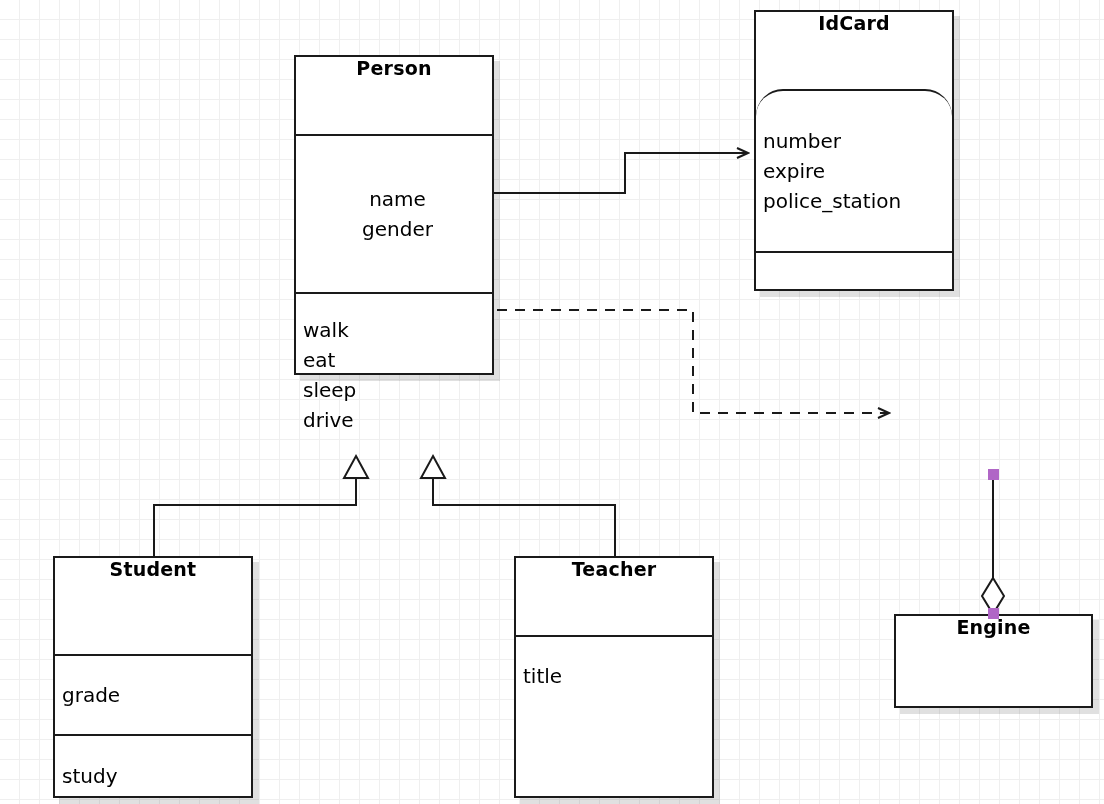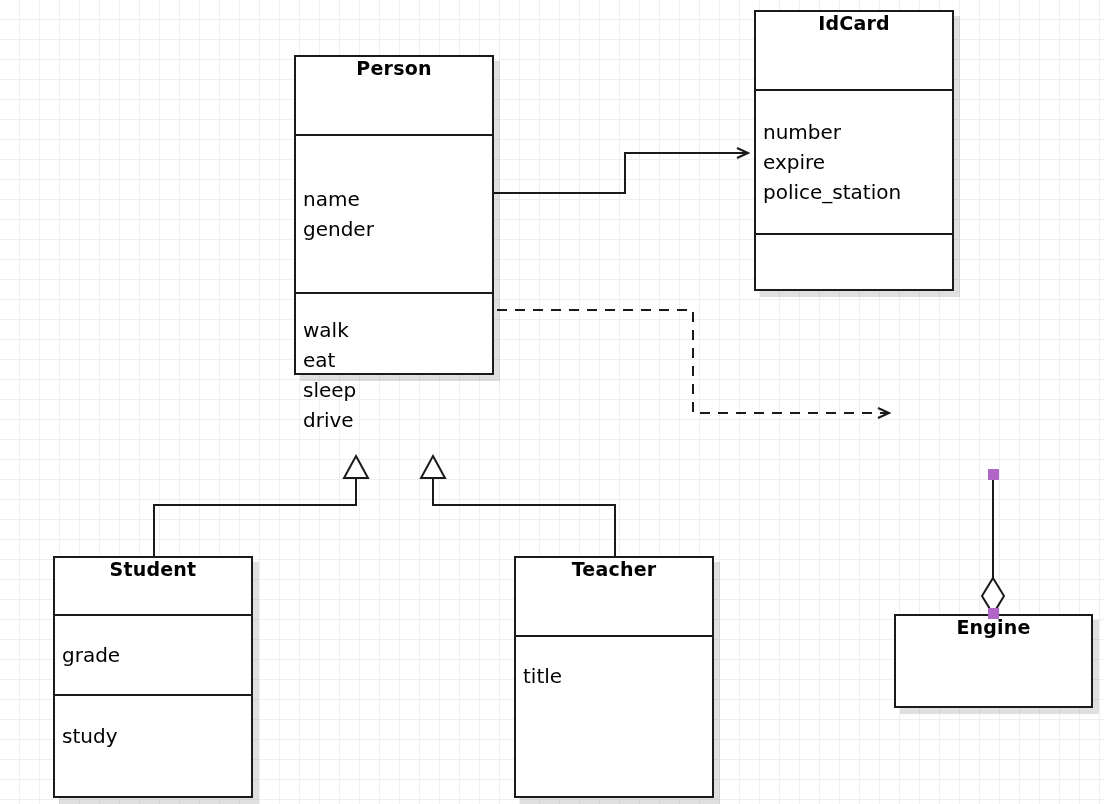--- a/index.html
+++ b/index.html
@@ -123,49 +123,49 @@
     <g>
       <path d="M993,474 L993,580" fill="none" stroke="#1a1a1a" stroke-width="2"></path>
       <path d="M993,578 L1004,596 L993,614 L982,596 Z" fill="#ffffff" stroke="#1a1a1a" stroke-width="2" stroke-linejoin="miter"></path>
     </g>
   </svg>
 
   <div class="uml-class" style="left:294px; top:55px; width:200px; height:320px;">
     <div class="cmp cmp-title" style="height:77px;">
       <span>Person</span>
     </div>
-    <div class="cmp cmp-list" style="height:158px;">
+    <div class="cmp cmp-list" style="height:158px;align-items:center;">
       <div class="member">name</div>
       <div class="member">gender</div>
     </div>
     <div class="cmp cmp-list" style="height:163px;">
       <div class="member">walk</div>
       <div class="member">eat</div>
       <div class="member">sleep</div>
       <div class="member">drive</div>
     </div>
   </div>
 
   <div class="uml-class" style="left:754px; top:10px; width:200px; height:281px;">
     <div class="cmp cmp-title" style="height:77px;">
       <span>IdCard</span>
     </div>
-    <div class="cmp cmp-list" style="height:144px;">
+    <div class="cmp cmp-list" style="height:162px;border-radius:27px;">
       <div class="member">number</div>
       <div class="member">expire</div>
       <div class="member">police_station</div>
     </div>
     <div class="cmp cmp-list cmp-empty" style="height:38px;"></div>
   </div>
 
   <div class="uml-class" style="left:53px; top:556px; width:200px; height:242px;">
     <div class="cmp cmp-title" style="height:56px;">
       <span>Student</span>
     </div>
-    <div class="cmp cmp-list" style="height:80px;">
+    <div class="cmp cmp-list" style="height:80px;margin-top:40px;">
       <div class="member">grade</div>
     </div>
     <div class="cmp cmp-list" style="height:82px;">
       <div class="member">study</div>
     </div>
   </div>
 
   <div class="uml-class" style="left:514px; top:556px; width:200px; height:242px;">
     <div class="cmp cmp-title" style="height:77px;">
       <span>Teacher</span>

